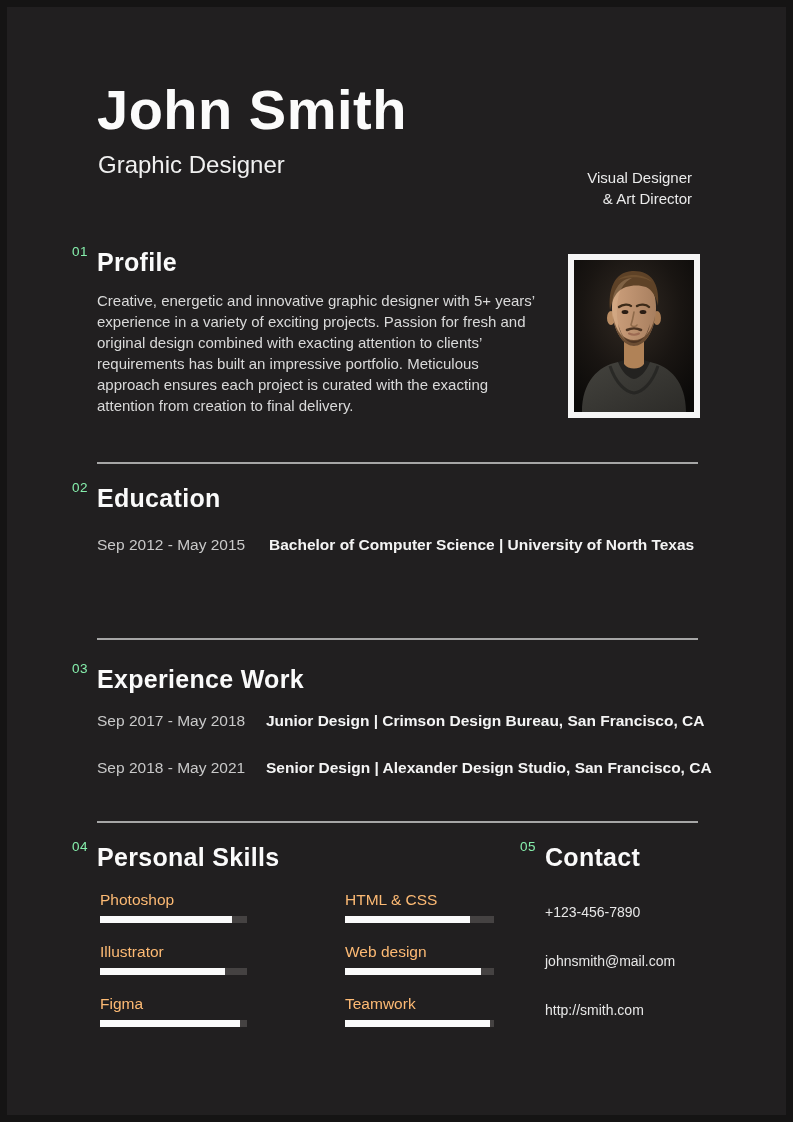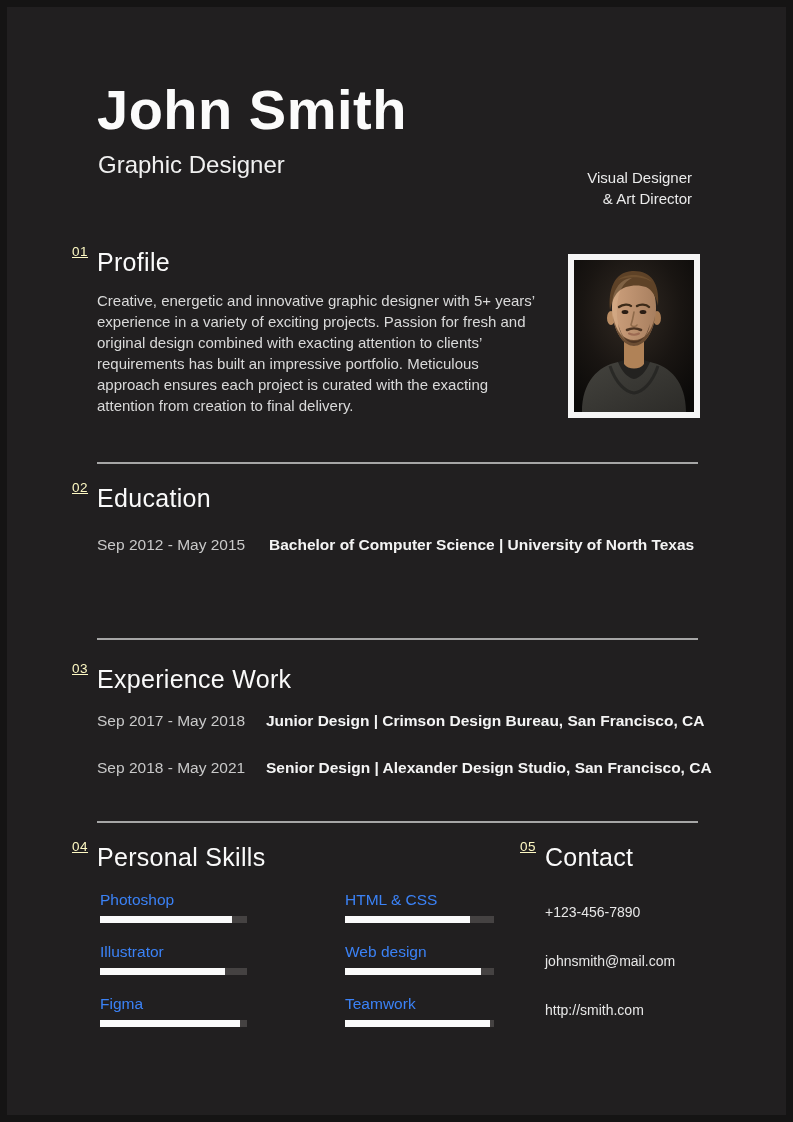--- a/index.html
+++ b/index.html
@@ -21,24 +21,24 @@
   }
   .subtitle{
     left:91px;top:144px;
     font-size:24px;font-weight:400;color:#f0f0f0;line-height:28px;
   }
   .role{
     right:94px;top:160px;
     text-align:right;font-size:15px;line-height:21px;color:#eaeaea;font-weight:500;
   }
   .sec-num{
-    font-size:13.5px;color:#fef9c3;font-weight:500;letter-spacing:.5px;text-decoration:underline;
+    font-size:13.5px;color:#86efac;font-weight:500;letter-spacing:.5px;
   }
   .sec-head{
-    font-size:25px;font-weight:400;color:#fafafa;line-height:30px;letter-spacing:.3px;
+    font-size:25px;font-weight:700;color:#fafafa;line-height:30px;letter-spacing:.3px;
   }
   .profile-text{
     left:90px;top:283px;width:443px;
     font-size:15px;line-height:21px;color:#d9d9d9;font-weight:400;
   }
   .photo-frame{
     left:561px;top:247px;width:120px;height:152px;
     background:#f5f5f5;padding:6px;
   }
   .photo-frame svg{display:block;}
@@ -46,21 +46,21 @@
     left:90px;width:601px;height:2px;background:#a6a6a6;
   }
   .row{
     left:90px;display:flex;align-items:flex-end;
     font-size:15.5px;line-height:20px;white-space:nowrap;
   }
   .row .date{flex:none;width:172px;color:#c9c9c9;font-weight:400;}
   .row .detail{color:#f4f4f4;font-weight:700;}
   .skill-col{display:flex;flex-direction:column;}
   .skill{margin-bottom:19px;}
-  .skill .label{font-size:15.5px;line-height:20px;color:#3b82f6;font-weight:500;}
+  .skill .label{font-size:15.5px;line-height:20px;color:#fdba74;font-weight:500;}
   .bar{margin-top:6px;height:7px;background:#454242;width:100%;}
   .bar .fill{height:100%;background:#fafafa;}
   .contact-list{left:538px;top:895px;display:flex;flex-direction:column;}
   .contact-item{
     font-size:14px;line-height:20px;color:#e7e7e7;font-weight:500;
     margin-bottom:29px;text-decoration:none;
   }
 </style>
 </head>
 <body>

